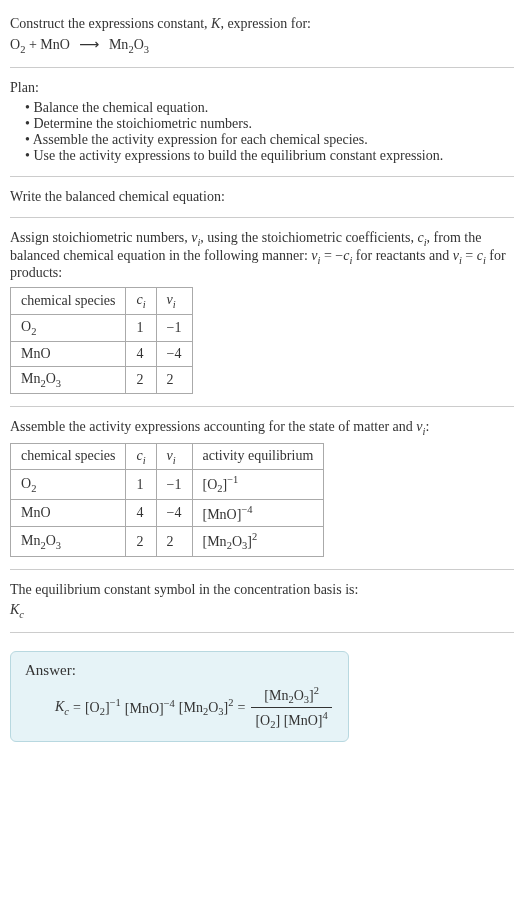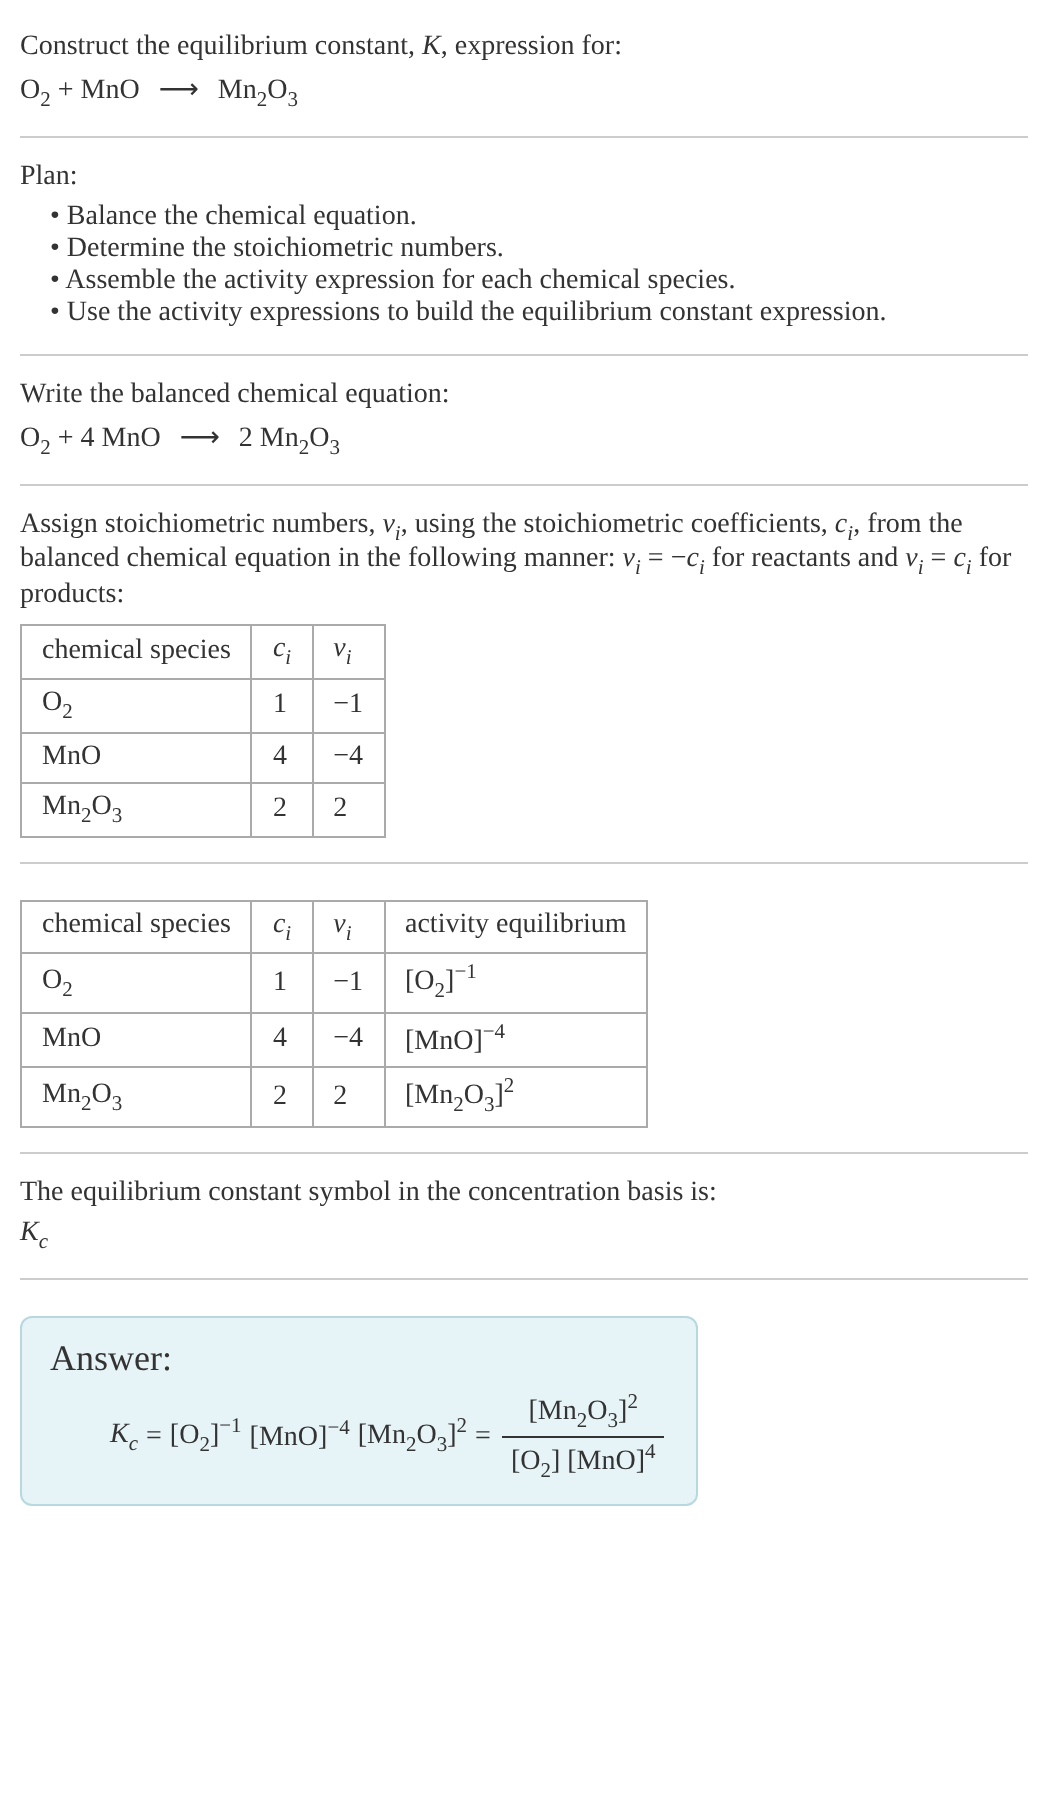--- a/index.html
+++ b/index.html
@@ -50,21 +50,21 @@
     .num-cell { text-align: right; }
     .answer-box {
       background: #e6f3f7;
       border: 1px solid #b8d8e0;
       border-radius: 6px;
       padding: 10px 14px;
       margin-top: 6px;
       display: inline-block;
     }
     .answer-label {
-      font-size: 18px;
+      font-size: 15px;
       margin-bottom: 6px;
     }
     .kc-line {
       display: flex;
       align-items: center;
       gap: 4px;
       padding-left: 30px;
     }
     .frac {
       display: inline-flex;
@@ -78,21 +78,21 @@
     .arrow {
       display: inline-block;
       padding: 0 6px;
     }
   </style>
 </head>
 <body>
 
 <div class="section">
   <div>
-    <span>Construct the equilibrium constant, </span><span class="italic">K</span><span>, expression for:</span>
+    <span>Construct the expressions constant, </span><span class="italic">K</span><span>, expression for:</span>
   </div>
   <div class="eq">
     <span>O</span><span class="sub">2</span><span> + MnO </span><span class="arrow">⟶</span><span> Mn</span><span class="sub">2</span><span>O</span><span class="sub">3</span>
   </div>
 </div>
 
 <hr class="hr">
 
 <div class="section">
   <div>Plan:</div>
@@ -101,23 +101,20 @@
     <div class="plan-item">Determine the stoichiometric numbers.</div>
     <div class="plan-item">Assemble the activity expression for each chemical species.</div>
     <div class="plan-item">Use the activity expressions to build the equilibrium constant expression.</div>
   </div>
 </div>
 
 <hr class="hr">
 
 <div class="section">
   <div>Write the balanced chemical equation:</div>
-  <div class="eq">
-    <span>O</span><span class="sub">2</span><span> + 4 MnO </span><span class="arrow">⟶</span><span> 2 Mn</span><span class="sub">2</span><span>O</span><span class="sub">3</span>
-  </div>
 </div>
 
 <hr class="hr">
 
 <div class="section">
   <div>
     <span>Assign stoichiometric numbers, </span><span class="italic">ν</span><span class="sub italic">i</span><span>, using the stoichiometric coefficients, </span><span class="italic">c</span><span class="sub italic">i</span><span>, from the balanced chemical equation in the following manner: </span><span class="italic">ν</span><span class="sub italic">i</span><span> = −</span><span class="italic">c</span><span class="sub italic">i</span><span> for reactants and </span><span class="italic">ν</span><span class="sub italic">i</span><span> = </span><span class="italic">c</span><span class="sub italic">i</span><span> for products:</span>
   </div>
   <table class="data">
     <tbody>
@@ -141,20 +138,23 @@
       <td class="num-cell">2</td>
       <td class="num-cell">2</td>
     </tr>
   </tbody>
     </table>
 </div>
 
 <hr class="hr">
 
 <div class="section">
+  <div>
+    <span>Assemble the activity expressions accounting for the state of matter and </span><span class="italic">ν</span><span class="sub italic">i</span><span>:</span>
+  </div>
   <table class="data">
     <tbody>
         <tr>
       <th>chemical species</th>
       <th><span class="italic">c</span><span class="sub italic">i</span></th>
       <th><span class="italic">ν</span><span class="sub italic">i</span></th>
       <th>activity equilibrium</th>
     </tr>
     <tr>
       <td><span>O</span><span class="sub">2</span></td>

